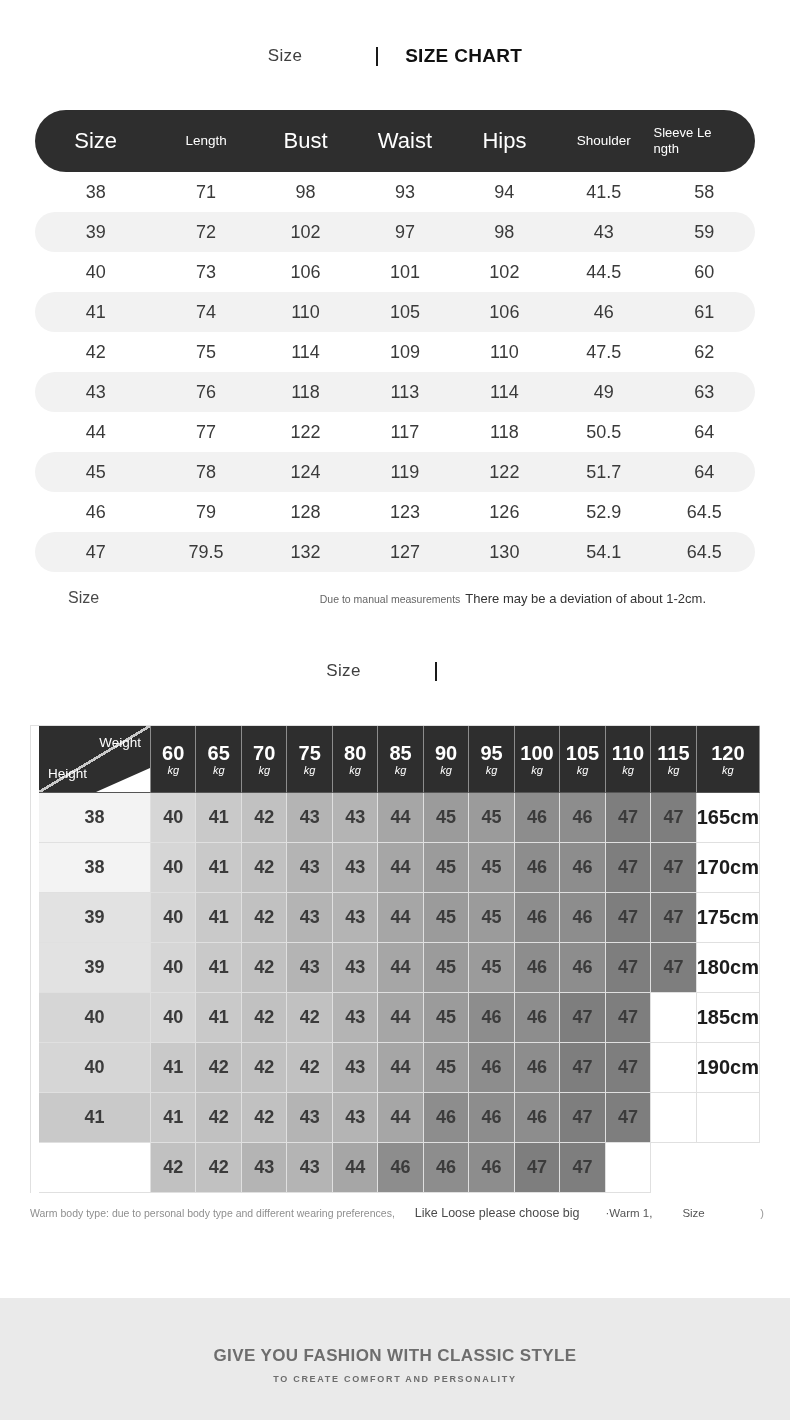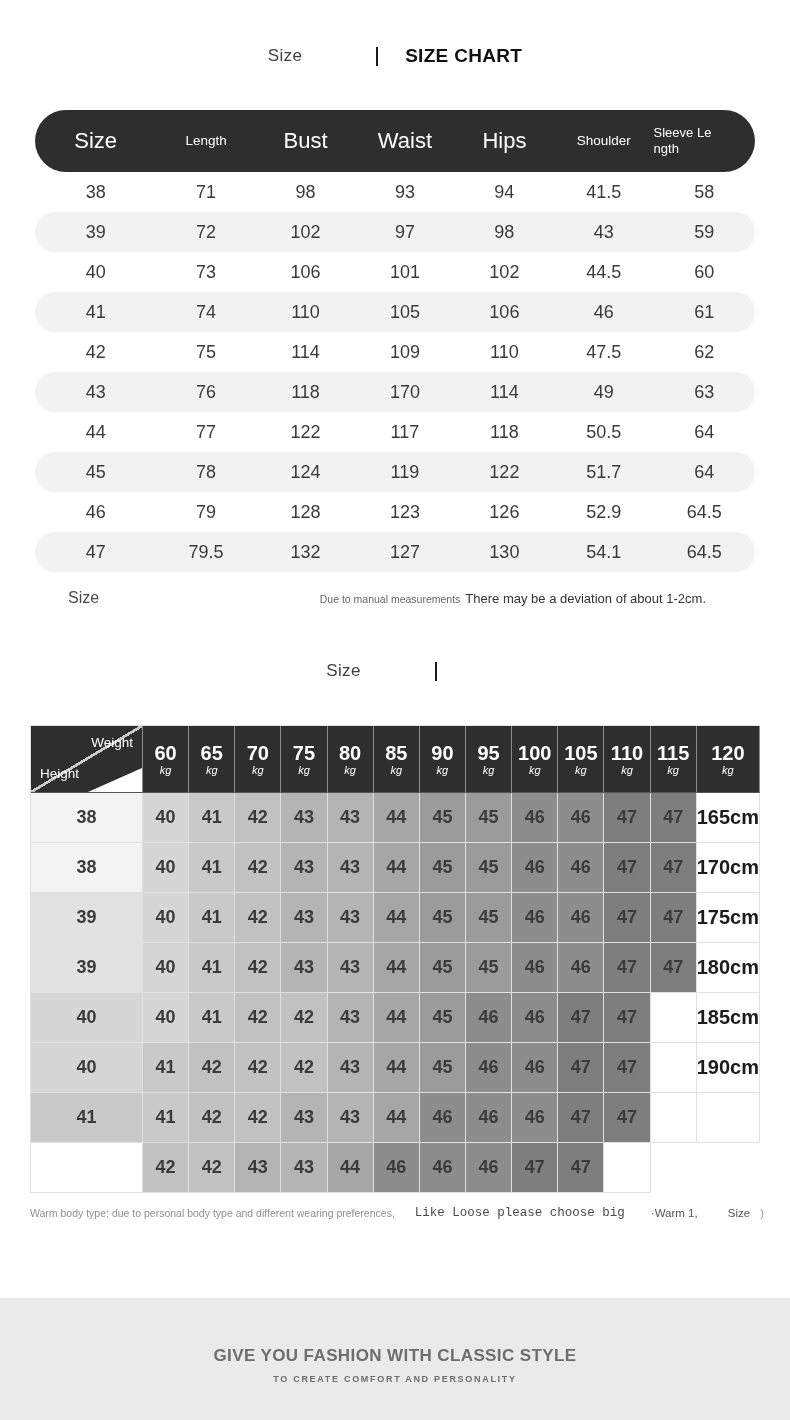--- a/index.html
+++ b/index.html
@@ -49,20 +49,21 @@
   .t1-note .note-small { font-size: 10.5px; color: #666; }
   .t1-note .note-main  { font-size: 13px; color: #333; margin-left: 5px; }
 
   
   .t2 {
     margin: 44px 30px 0 30px;
     display: grid;
     grid-template-columns: 112px repeat(13, 1fr);
     border-left: 1px solid #e0e0e0;
     border-top: 1px solid #e0e0e0;
+    padding-left: 8px;
   }
   .t2 > div { border-right: 1px solid #e0e0e0; border-bottom: 1px solid #e0e0e0; }
   .t2 .dark {
     background: #2e2e2e; color: #fff; height: 67px;
     display: flex; flex-direction: column; align-items: center; justify-content: center;
     border-right: 1px solid #8c8c8c; border-bottom: 1px solid #555;
   }
   .t2 .dark .w-num { font-size: 20px; font-weight: bold; line-height: 1.05; }
   .t2 .dark .w-unit { font-size: 11px; font-style: italic; }
   .t2 .corner {
@@ -80,21 +81,21 @@
     background: #fff; height: 50px; display: flex; align-items: center; justify-content: center;
     font-size: 20px; font-weight: bold; color: #1c1c1c;
   }
   .t2 .vcell {
     height: 50px; display: flex; align-items: center; justify-content: center;
     font-size: 18px; font-weight: bold; color: #3b3b3b;
   }
 
   .t2-footnote { display: flex; align-items: center; margin-top: 13px; padding: 0 26px 0 30px; }
   .t2-footnote .fn-left  { font-size: 10.5px; color: #8f8f8f; }
-  .t2-footnote .fn-mid   { font-size: 12.5px; color: #4a4a4a; margin-left: 20px; font-family: Liberation Mono, monospace; }
+  .t2-footnote .fn-mid   { font-size: 12.5px; color: #4a4a4a; margin-left: 20px; }
   .t2-footnote .fn-size1 { font-size: 11.5px; color: #555; margin-left: 26px; }
   .t2-footnote .fn-size2 { font-size: 11.5px; color: #555; margin-left: 30px; }
   .t2-footnote .fn-paren { font-size: 11px; color: #999; margin-left: auto; }
 
   
   .footer {
     position: absolute; left: 0; right: 0; bottom: 0; height: 122px;
     background: #eaeaea; text-align: center; padding-top: 48px;
   }
   .footer .f-title { font-size: 17px; font-weight: bold; color: #6d6d6d; letter-spacing: 0.4px; }
@@ -162,21 +163,21 @@
         <div>114</div>
         <div>109</div>
         <div>110</div>
         <div>47.5</div>
         <div>62</div>
       </div>
       <div class="t1-grid t1-row alt">
         <div>43</div>
         <div>76</div>
         <div>118</div>
-        <div>170</div>
+        <div>113</div>
         <div>114</div>
         <div>49</div>
         <div>63</div>
       </div>
       <div class="t1-grid t1-row">
         <div>44</div>
         <div>77</div>
         <div>122</div>
         <div>117</div>
         <div>118</div>

